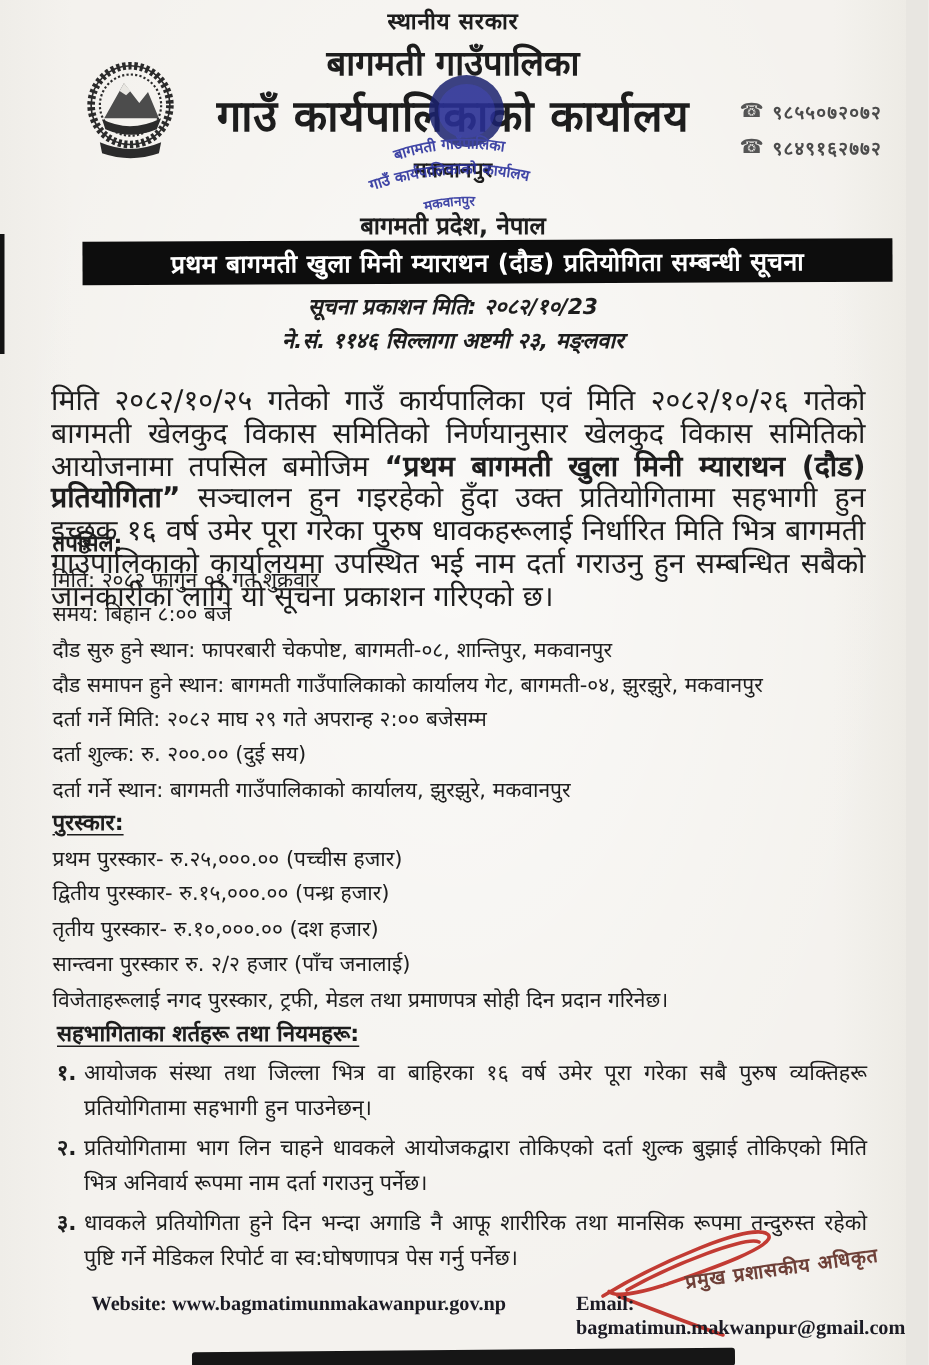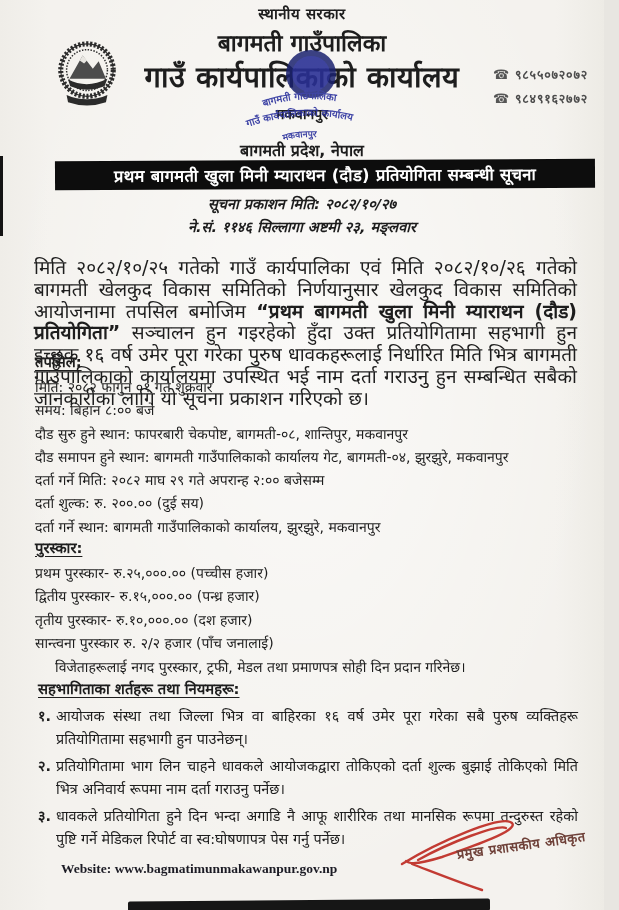--- a/index.html
+++ b/index.html
@@ -58,21 +58,21 @@
 
   
   .tapasil{position:absolute;top:351px;left:35px;right:10px;}
   .tapasil .sec-heading{margin-bottom:5px;}
   .t-item{font-size:14px;font-weight:400;line-height:23.3px;white-space:nowrap;}
 
   
   .prizes{position:absolute;top:537px;left:35px;right:10px;}
   .prizes .sec-heading{margin-bottom:5px;}
   .p-item{font-size:14px;font-weight:500;line-height:23.4px;white-space:nowrap;}
-  .p-note{font-size:14px;font-weight:500;line-height:23.4px;white-space:nowrap;margin-left:20px;}
+  .p-note{font-size:14px;font-weight:500;line-height:23.4px;white-space:nowrap;}
 
   
   .rules{position:absolute;top:678px;left:38px;right:26px;}
   .rules .sec-heading{margin-bottom:7px;}
   .r-item{display:flex;font-size:14.4px;line-height:23.4px;font-weight:500;margin-bottom:3px;}
   .r-num{flex:none;width:18px;font-weight:600;}
   .r-text{text-align:justify;}
 
   
   .signature{position:absolute;top:806px;left:398px;width:210px;height:88px;}
@@ -147,21 +147,21 @@
     </text>
     <text font-size="9" fill="#2d339e" font-weight="bold">
       <textPath href="#arc3" startOffset="14%">मकवानपुर</textPath>
     </text>
   </svg>
 
   <div class="banner">
     <span>प्रथम बागमती खुला मिनी म्याराथन (दौड) प्रतियोगिता सम्बन्धी सूचना</span>
   </div>
 
-  <div class="meta meta-1">सूचना प्रकाशन मिति: २०८२/१०/२७</div>
+  <div class="meta meta-1">सूचना प्रकाशन मिति: २०८२/१०/23</div>
   <div class="meta meta-2">ने.सं. ११४६ सिल्लागा अष्टमी २३, मङ्लवार</div>
 
   <p class="intro"><span>मिति २०८२/१०/२५ गतेको गाउँ कार्यपालिका एवं मिति २०८२/१०/२६ गतेको बागमती खेलकुद विकास समितिको निर्णयानुसार खेलकुद विकास समितिको आयोजनामा तपसिल बमोजिम </span><b>“प्रथम बागमती खुला मिनी म्याराथन (दौड) प्रतियोगिता”</b><span> सञ्चालन हुन गइरहेको हुँदा उक्त प्रतियोगितामा सहभागी हुन इच्छुक १६ वर्ष उमेर पूरा गरेका पुरुष धावकहरूलाई निर्धारित मिति भित्र बागमती गाउँपालिकाको कार्यालयमा उपस्थित भई नाम दर्ता गराउनु हुन सम्बन्धित सबैको जानकारीका लागि यो सूचना प्रकाशन गरिएको छ।</span></p>
 
   <div class="tapasil">
     <div class="sec-heading">तपसिल:</div>
     <div class="t-item">मिति: २०८२ फागुन ०१ गते शुक्रवार</div>
     <div class="t-item">समय: बिहान ८:०० बजे</div>
     <div class="t-item">दौड सुरु हुने स्थान: फापरबारी चेकपोष्ट, बागमती-०८, शान्तिपुर, मकवानपुर</div>
     <div class="t-item">दौड समापन हुने स्थान: बागमती गाउँपालिकाको कार्यालय गेट, बागमती-०४, झुरझुरे, मकवानपुर</div>
@@ -204,17 +204,21 @@
       </g>
     </svg>
     <div class="sig-title">प्रमुख प्रशासकीय अधिकृत</div>
   </div>
 
   <div class="footer">
     <span class="website">
       <span>Website:</span>
       <span>www.bagmatimunmakawanpur.gov.np</span>
     </span>
+    <span class="email">
+      <span>Email:</span>
+      <span>bagmatimun.makwanpur@gmail.com</span>
+    </span>
   </div>
 
   <div class="bottom-bar"></div>
 
 </div>
 
 </body></html>

